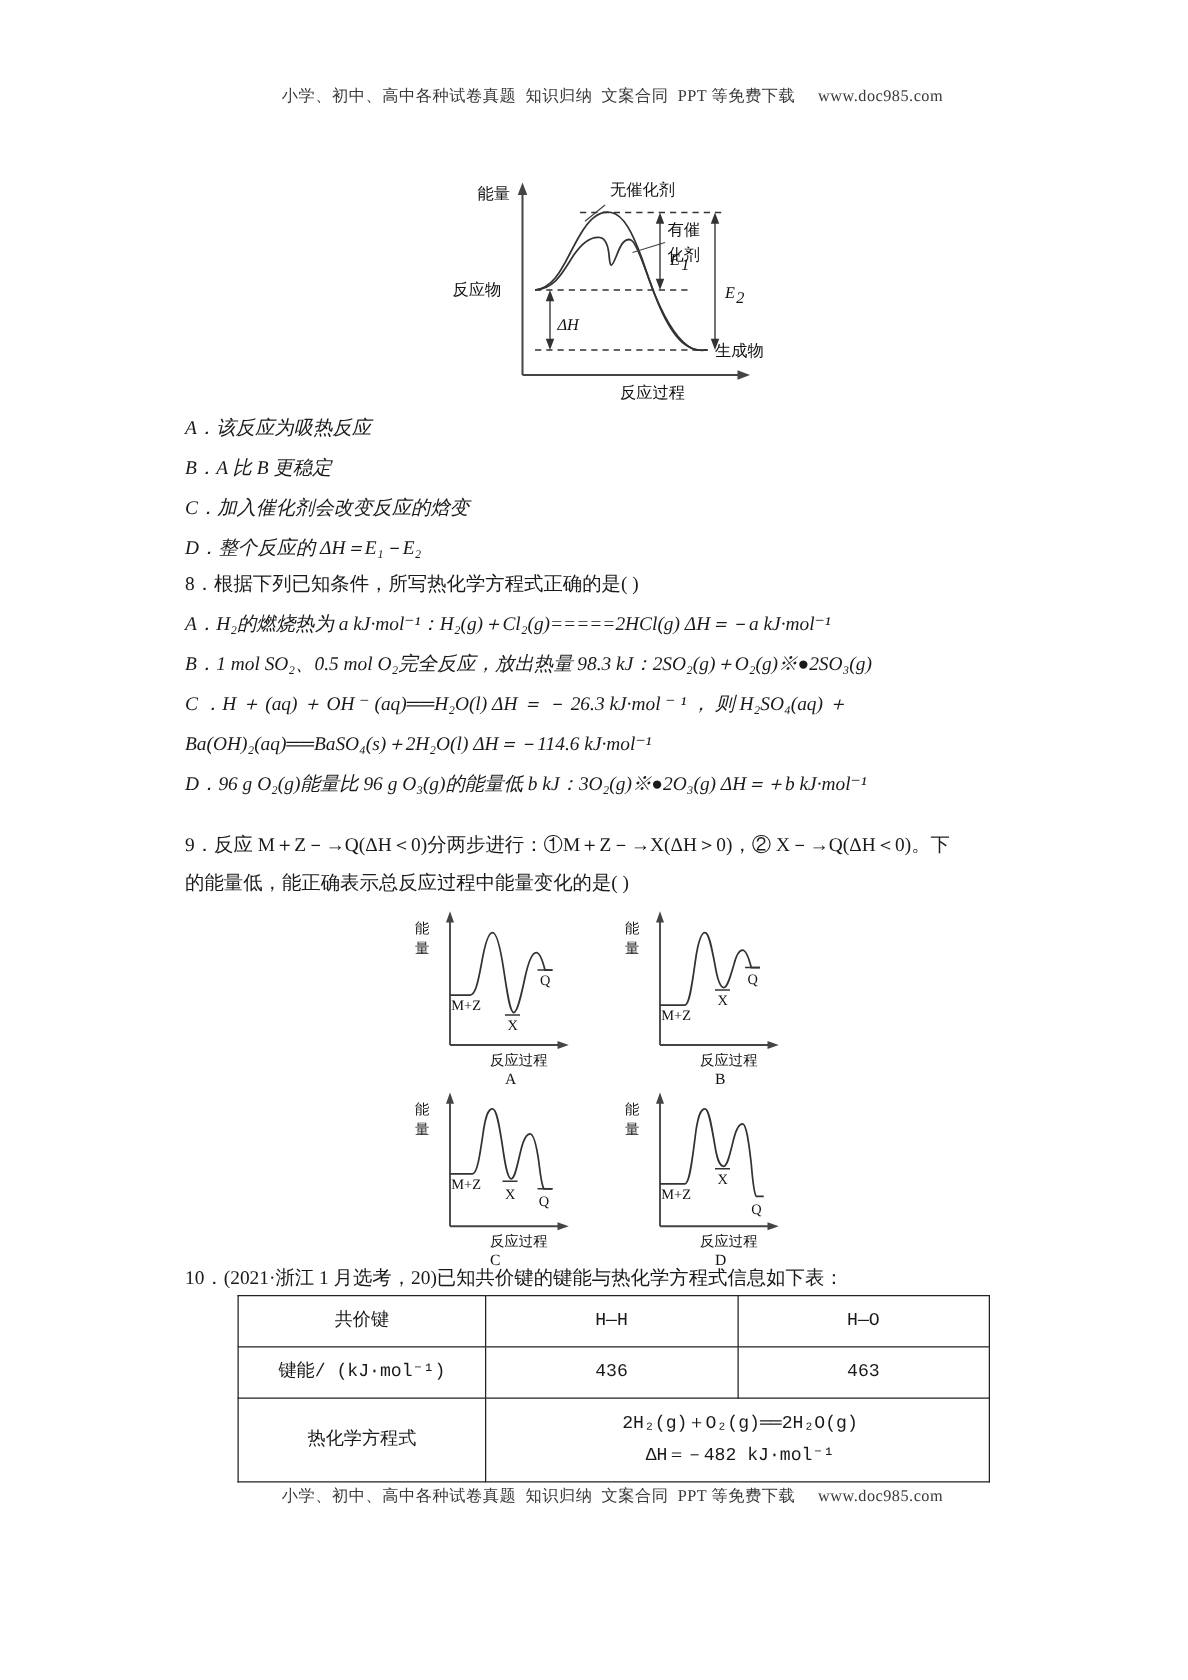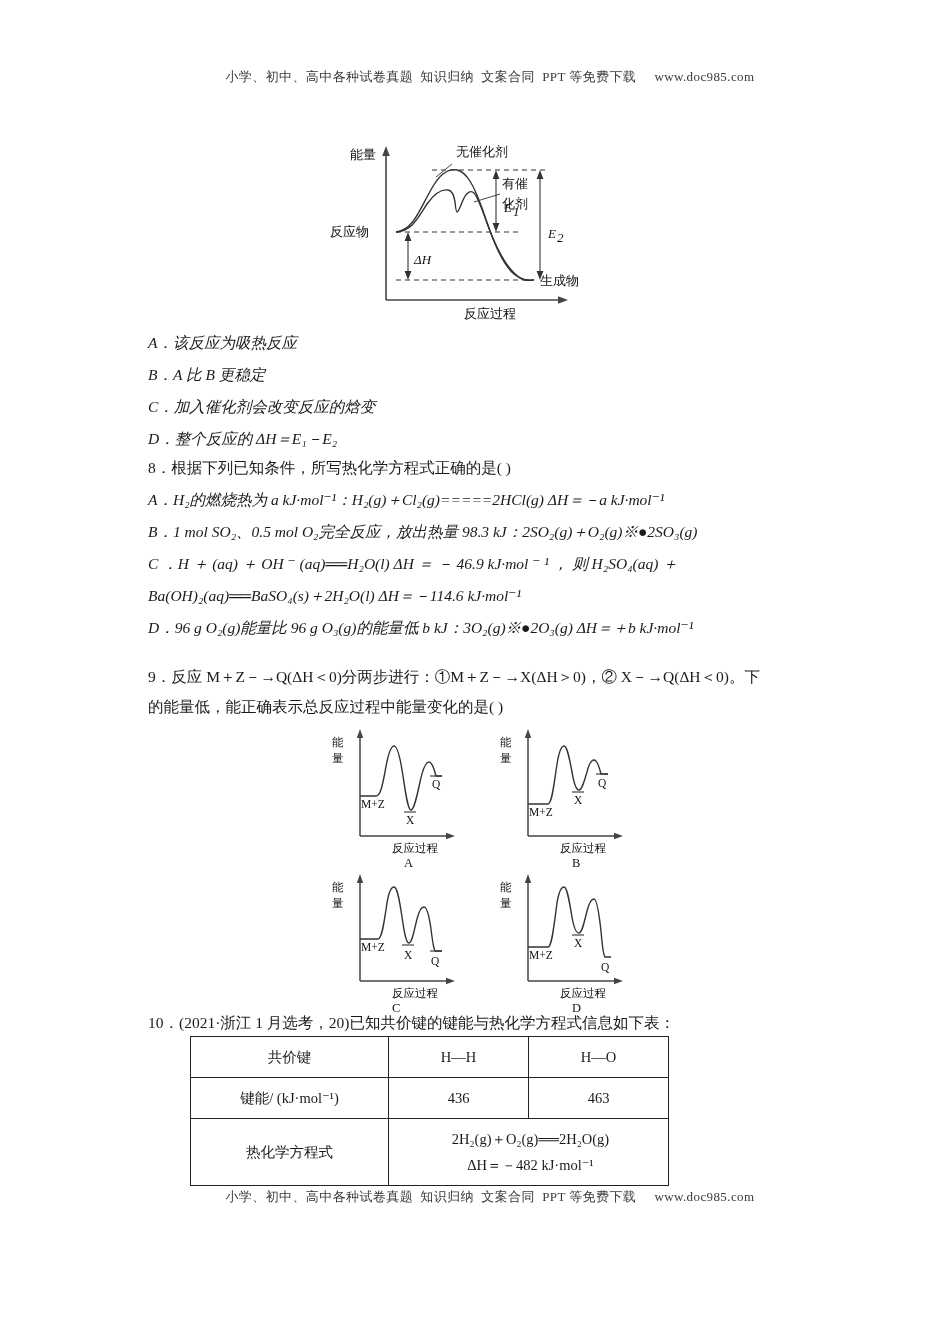--- a/index.html
+++ b/index.html
@@ -23,39 +23,39 @@
   }
   .watermark.top { top:68px; }
   .watermark.bottom { top:1188px; }
 
   .content { position:absolute; left:148px; top:0; width:672px; }
   .opt { font-size:15.5px; line-height:30px; margin-top:2px;font-style:italic; }
   .q { font-size:15.5px; line-height:30px; }
   .justify { text-align:justify; text-justify:inter-ideograph; }
 
   
-  .fig1 { position:absolute; left:324px; top:132px; width:300px; height:190px; }
+  .fig1 { position:absolute; left:356px; top:132px; width:300px; height:190px; }
   .fig1 svg { display:block; }
   .cnlabel { font-family:"Liberation Serif","DejaVu Serif",serif; font-size:13px; fill:#111; }
   .mathlabel { font-family:"Liberation Serif","DejaVu Serif",serif; font-style:italic; font-size:13px; fill:#111; }
 
   
   .fig-grid { position:absolute; left:330px; top:724px; width:330px; height:290px; }
   .mini { position:absolute; width:160px; height:145px; }
   .mini.a { left:0px;   top:0px; }
   .mini.b { left:168px; top:0px; }
   .mini.c { left:0px;   top:145px; }
   .mini.d { left:168px; top:145px; }
   .mini svg { display:block; }
   .minilabel { font-family:"Liberation Serif","DejaVu Serif",serif; font-size:11.5px; fill:#111; }
   .minilabel.big { font-size:12.5px; }
 
   
   .tbl-wrap { position:absolute; left:190px; top:1036px; width:602px; }
-  table.info { border-collapse:collapse; width:479px; table-layout:fixed; }
+  table.info { border-collapse:collapse; width:602px; table-layout:fixed;font-family:Liberation Mono, monospace; }
   table.info td {
     border:1px solid #222;
     font-size:14.5px;
     padding:7px 6px;
     text-align:center;
     vertical-align:middle;
     line-height:26px;
   }
   table.info td.left-al { text-align:center; padding-left:10px; }
   .eqline { display:block; }
@@ -150,21 +150,21 @@
     <div class="q">
       <span>8．</span><span>根据下列已知条件，所写热化学方程式正确的是(        )</span>
     </div>
     <div class="opt">
       <span>A．</span><span>H₂的燃烧热为 a kJ·mol⁻¹：H₂(g)＋Cl₂(g)=====2HCl(g)    ΔH＝－a kJ·mol⁻¹</span>
     </div>
     <div class="opt">
       <span>B．</span><span>1 mol SO₂、0.5 mol O₂完全反应，放出热量 98.3 kJ：2SO₂(g)＋O₂(g)※●2SO₃(g)</span>
     </div>
     <div class="opt justify">
-      <span>C ．</span><span>H ＋ (aq) ＋ OH ⁻ (aq)══H₂O(l)       ΔH ＝ － 46.9  kJ·mol ⁻ ¹ ，  则  H₂SO₄(aq) ＋</span>
+      <span>C ．</span><span>H ＋ (aq) ＋ OH ⁻ (aq)══H₂O(l)       ΔH ＝ － 26.3  kJ·mol ⁻ ¹ ，  则  H₂SO₄(aq) ＋</span>
     </div>
     <div class="opt">
       <span>Ba(OH)₂(aq)══BaSO₄(s)＋2H₂O(l)   ΔH＝－114.6 kJ·mol⁻¹</span>
     </div>
     <div class="opt">
       <span>D．</span><span>96 g O₂(g)能量比 96 g O₃(g)的能量低 b kJ：3O₂(g)※●2O₃(g)    ΔH＝＋b kJ·mol⁻¹</span>
     </div>
   </div>
 
   <div class="content" style="top:662px; position:absolute;">

